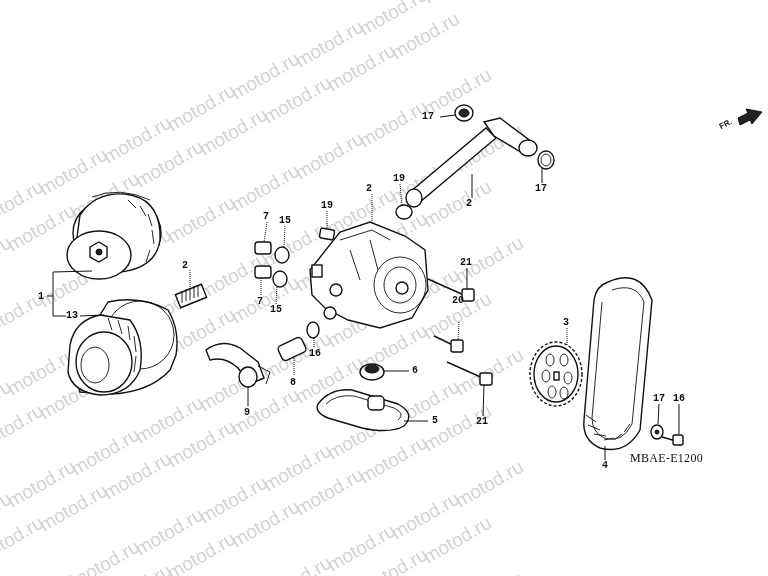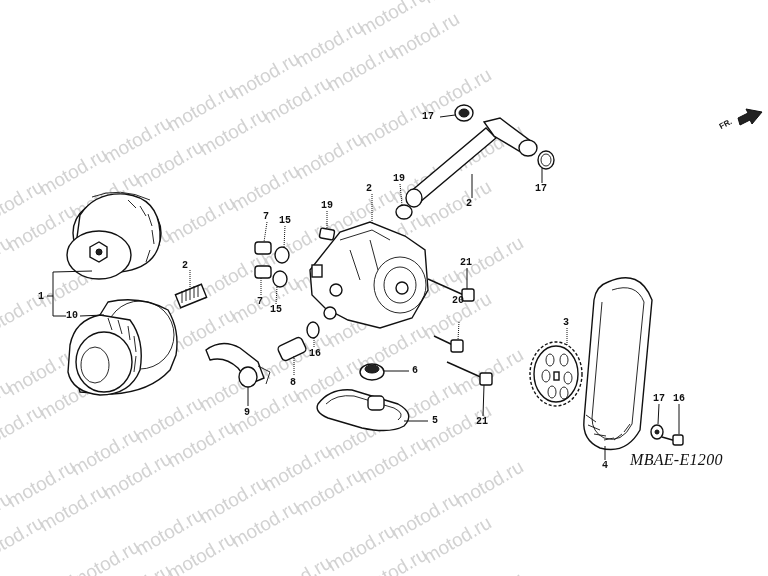--- a/index.html
+++ b/index.html
@@ -4,21 +4,21 @@
   <style>
     html, body { margin: 0; padding: 0; background: #ffffff; }
     body { width: 768px; height: 576px; position: relative; overflow: hidden; font-family: "Liberation Sans", "DejaVu Sans", sans-serif; }
     #canvas { position: absolute; left: 0; top: 0; width: 768px; height: 576px; }
     .wm { fill: #d2d2d2; font-family: "Liberation Sans", sans-serif; font-size: 19px; }
     .ln { stroke: #111; stroke-width: 1; fill: none; }
     .part { stroke: #111; stroke-width: 1.4; fill: #fff; }
     .thin { stroke: #111; stroke-width: 0.9; fill: none; }
     .dark { fill: #222; stroke: #111; }
     .lbl { position: absolute; font-family: Liberation Mono, monospace; font-size: 10px; font-weight: bold; color: #111; line-height: 10px; white-space: nowrap; }
-    .dcode { position: absolute; font-family: "Liberation Serif", serif; font-size: 16px; color: #111; white-space: nowrap; letter-spacing: 0.3px; font-style: italic; }
+    .dcode { position: absolute; font-family: "Liberation Serif", serif; font-size: 12px; color: #111; white-space: nowrap; letter-spacing: 0.3px; }
     .fr { position: absolute; font-family: "Liberation Sans", sans-serif; font-size: 8px; font-weight: bold; color: #111; transform: rotate(-28deg); transform-origin: left bottom; }
   </style>
 </head>
 <body>
 
 <svg id="canvas" viewBox="0 0 768 576" xmlns="http://www.w3.org/2000/svg">
 
   <g id="wm-layer">
       <text x="-84" y="260" class="wm" transform="rotate(-30 -84 260)">motod.ru</text>
       <text x="-20" y="228" class="wm" transform="rotate(-30 -20 228)">motod.ru</text>
@@ -320,21 +320,21 @@
 <div class="lbl" style="left:38px;top:292px">1</div>
 <div class="lbl" style="left:366px;top:184px">2</div>
 <div class="lbl" style="left:563px;top:318px">3</div>
 <div class="lbl" style="left:602px;top:461px">4</div>
 <div class="lbl" style="left:432px;top:416px">5</div>
 <div class="lbl" style="left:412px;top:366px">6</div>
 <div class="lbl" style="left:263px;top:212px">7</div>
 <div class="lbl" style="left:257px;top:297px">7</div>
 <div class="lbl" style="left:290px;top:378px">8</div>
 <div class="lbl" style="left:244px;top:408px">9</div>
-<div class="lbl" style="left:66px;top:311px">10</div>
+<div class="lbl" style="left:66px;top:311px">13</div>
 <div class="lbl" style="left:466px;top:199px">2</div>
 <div class="lbl" style="left:673px;top:394px">16</div>
 <div class="lbl" style="left:182px;top:261px">2</div>
 <div class="lbl" style="left:653px;top:394px">17</div>
 <div class="lbl" style="left:279px;top:216px">15</div>
 <div class="lbl" style="left:270px;top:305px">15</div>
 <div class="lbl" style="left:309px;top:349px">16</div>
 <div class="lbl" style="left:422px;top:112px">17</div>
 <div class="lbl" style="left:535px;top:184px">17</div>
 <div class="lbl" style="left:393px;top:174px">19</div>

